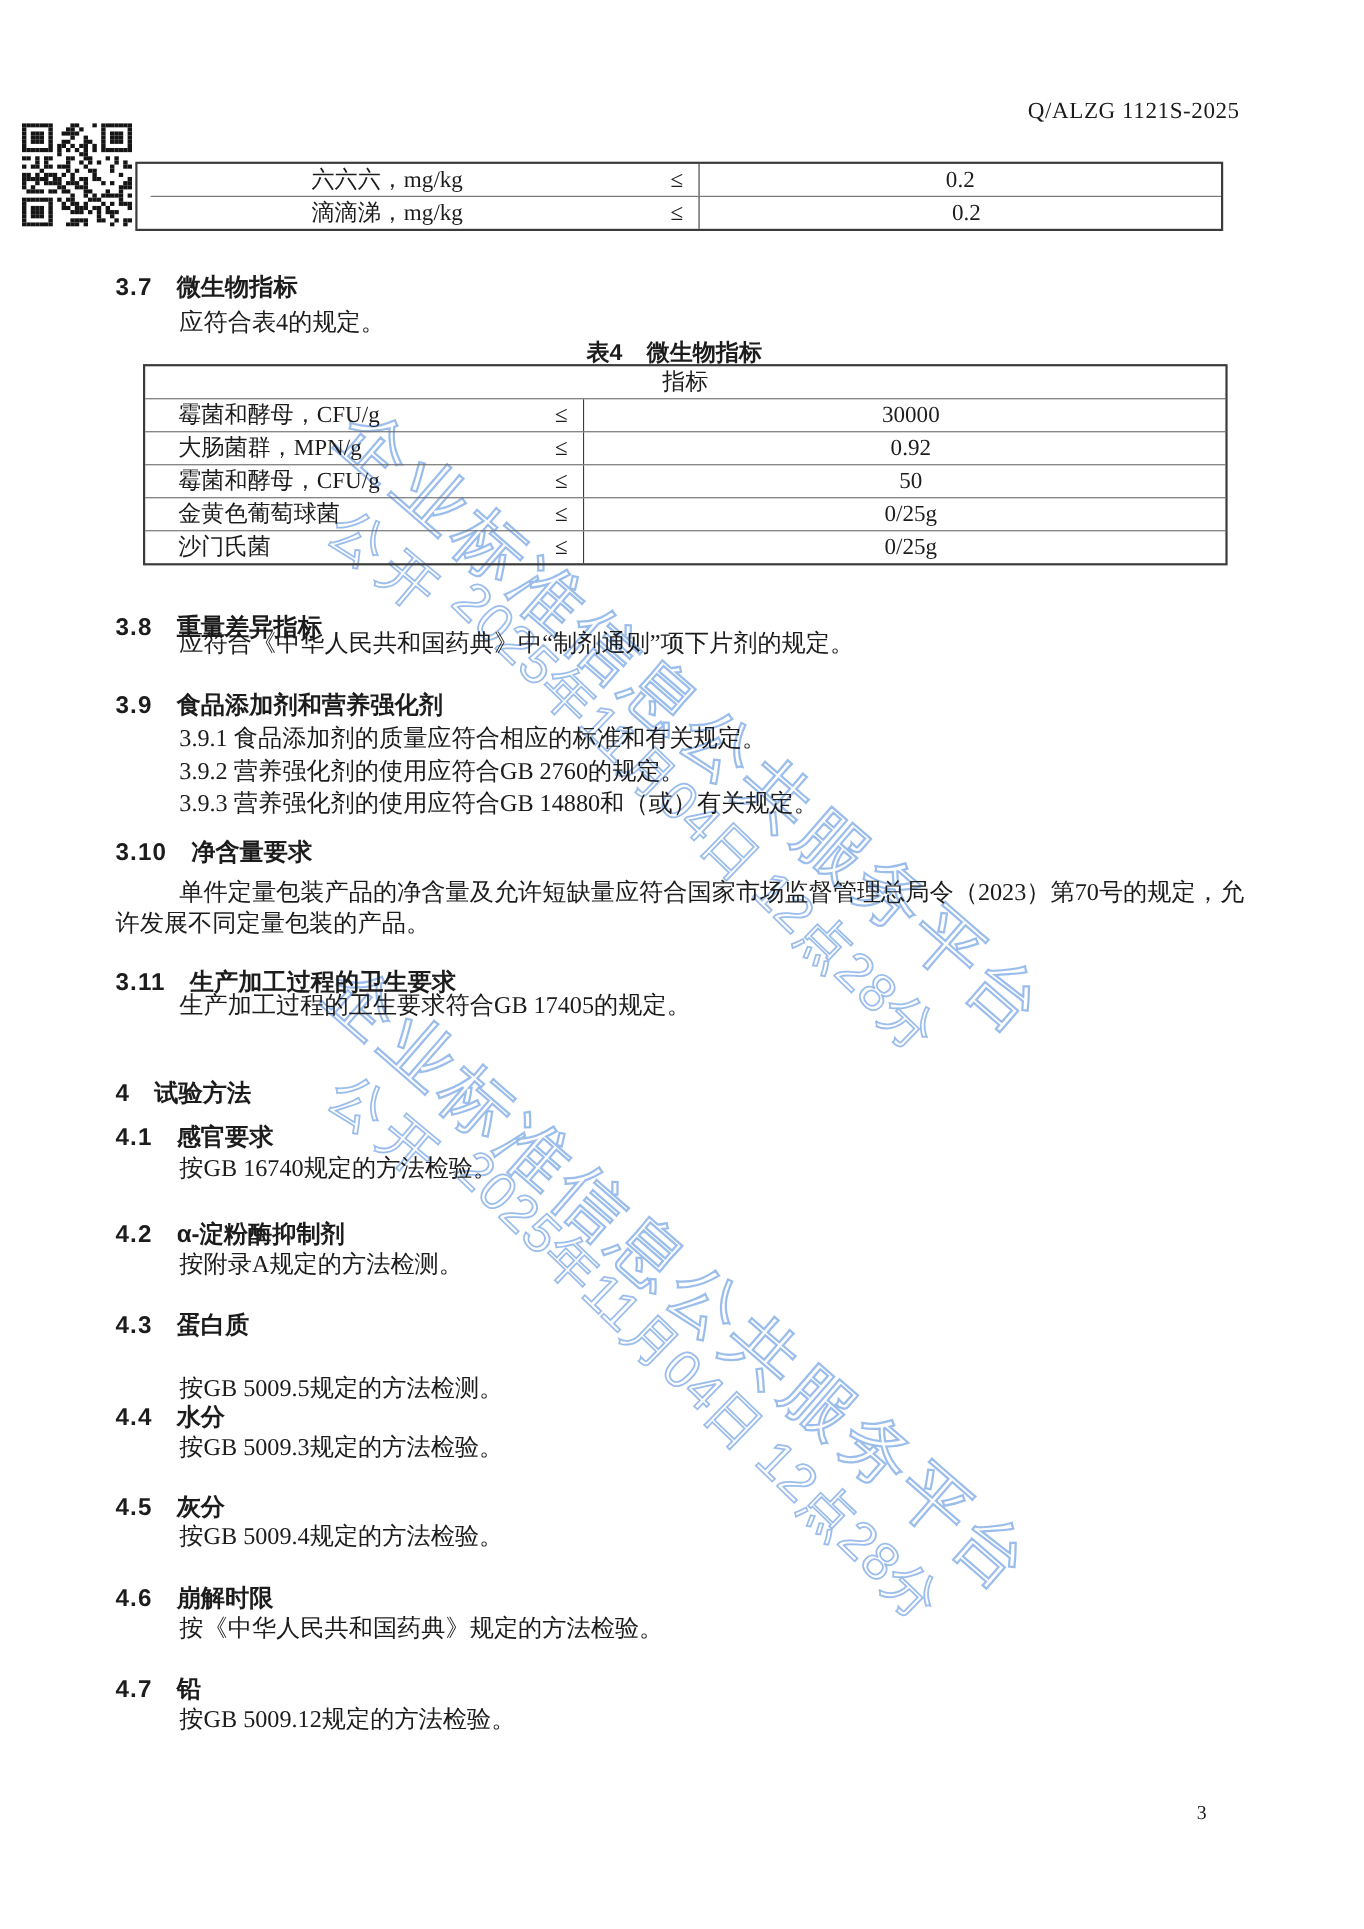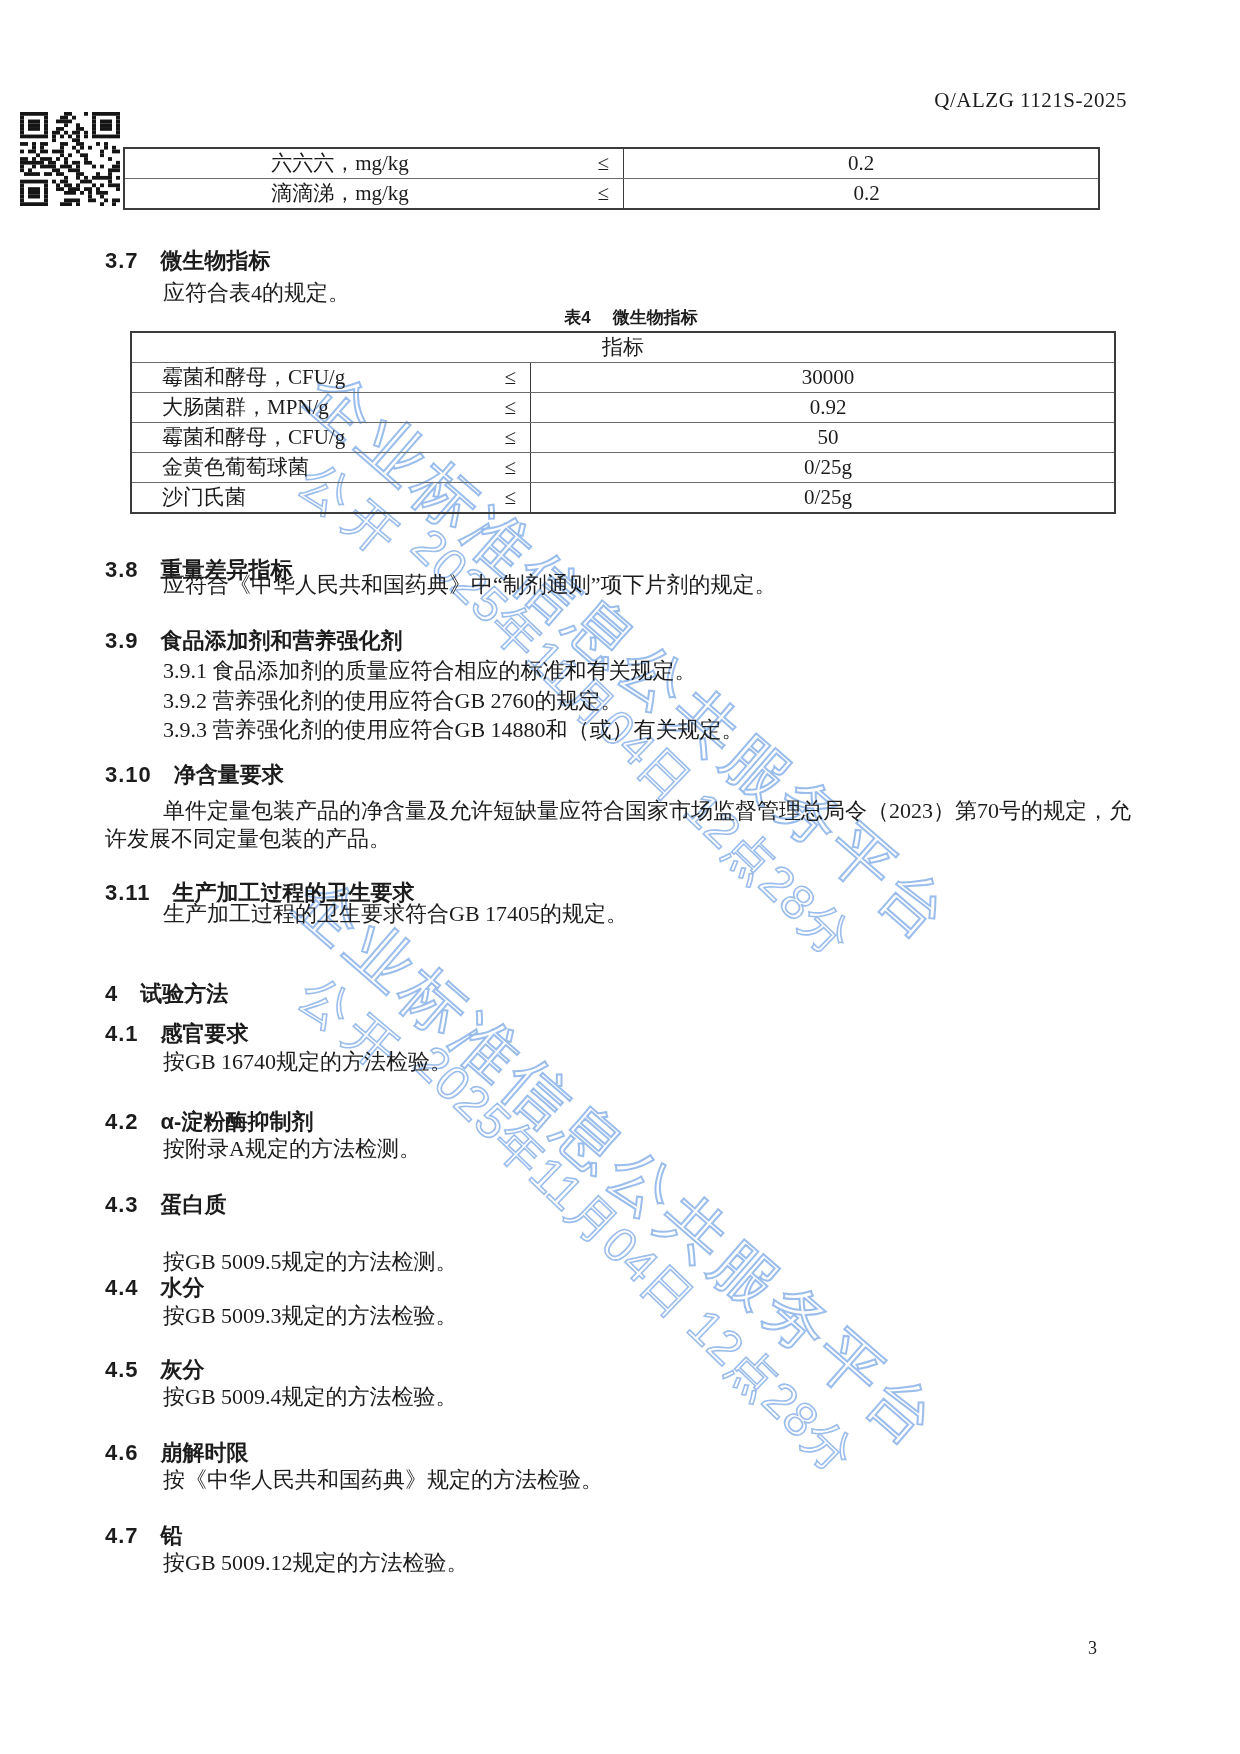--- a/index.html
+++ b/index.html
@@ -9,35 +9,35 @@
 
   
   .doc-number{top:88px;right:113px;font-size:21px;letter-spacing:.5px;}
   .page-number{top:1638px;left:1088px;font-size:18px;}
 
   
   .qr{top:112px;left:20px;width:100px;height:94px;}
 
   
   .tbl{border:2px solid #3b3b3b;background:transparent;}
-  .tbl-pesticide{top:147px;left:123px;width:973px;}
+  .tbl-pesticide{top:147px;left:123px;width:973px;padding-left:12px;}
   .tbl-micro{top:331px;left:130px;width:982px;}
   .t-row{display:flex;height:29px;line-height:29px;font-size:21px;}
   .t-row + .t-row{border-top:1px solid #6a6a6a;gap:11px;}
   .c-item{display:flex;border-right:1px solid #3b3b3b;box-sizing:border-box;}
   .tbl-pesticide .c-item{width:499px;}
   .tbl-micro .c-item{width:399px;}
   .c-item .item-text{flex:1;text-align:center;white-space:nowrap;overflow:hidden;}
   .tbl-micro .c-item .item-text{text-align:left;padding-left:30px;}
   .c-item .op{width:54px;text-align:right;padding-right:14px;}
   .c-value{flex:1;text-align:center;white-space:nowrap;}
   .t-head .c-item .item-text{text-align:center;padding-left:0;}
 
-  .tbl-caption{top:306px;left:140px;width:982px;text-align:center;
-      font-family:"Liberation Sans","DejaVu Sans",sans-serif;font-weight:bold;font-size:17px;}
+  .tbl-caption{top:306px;left:122px;width:982px;text-align:center;
+      font-family:"Liberation Sans","DejaVu Sans",sans-serif;font-weight:bold;font-size:21px;}
   .tbl-caption .cap-label{margin-right:22px;}
 
   
   .sec-h{left:105px;font-family:"Liberation Sans","DejaVu Sans",sans-serif;
          font-weight:bold;font-size:22px;white-space:nowrap;}
   .sec-h .h-num{font-weight:bold;margin-right:22px;letter-spacing:1px;}
   .para{left:163px;font-size:22px;white-space:nowrap;}
   .para-flush{left:105px;font-size:22px;white-space:nowrap;}
 
   

